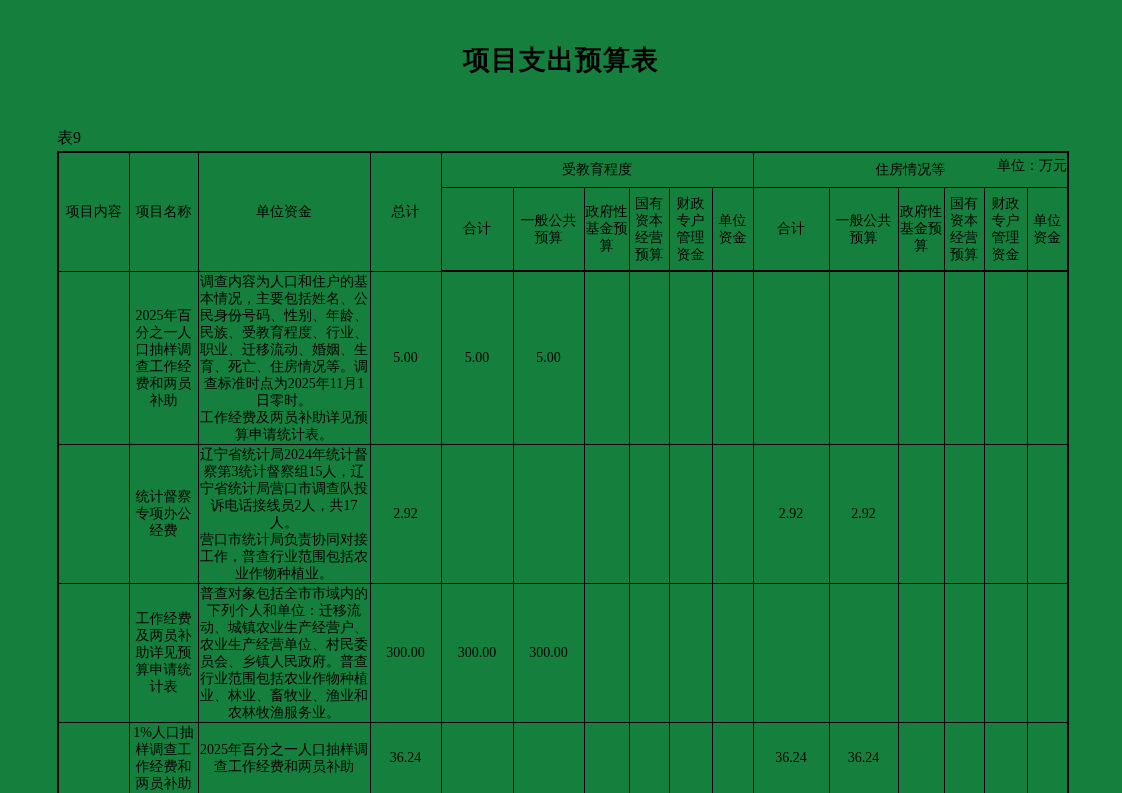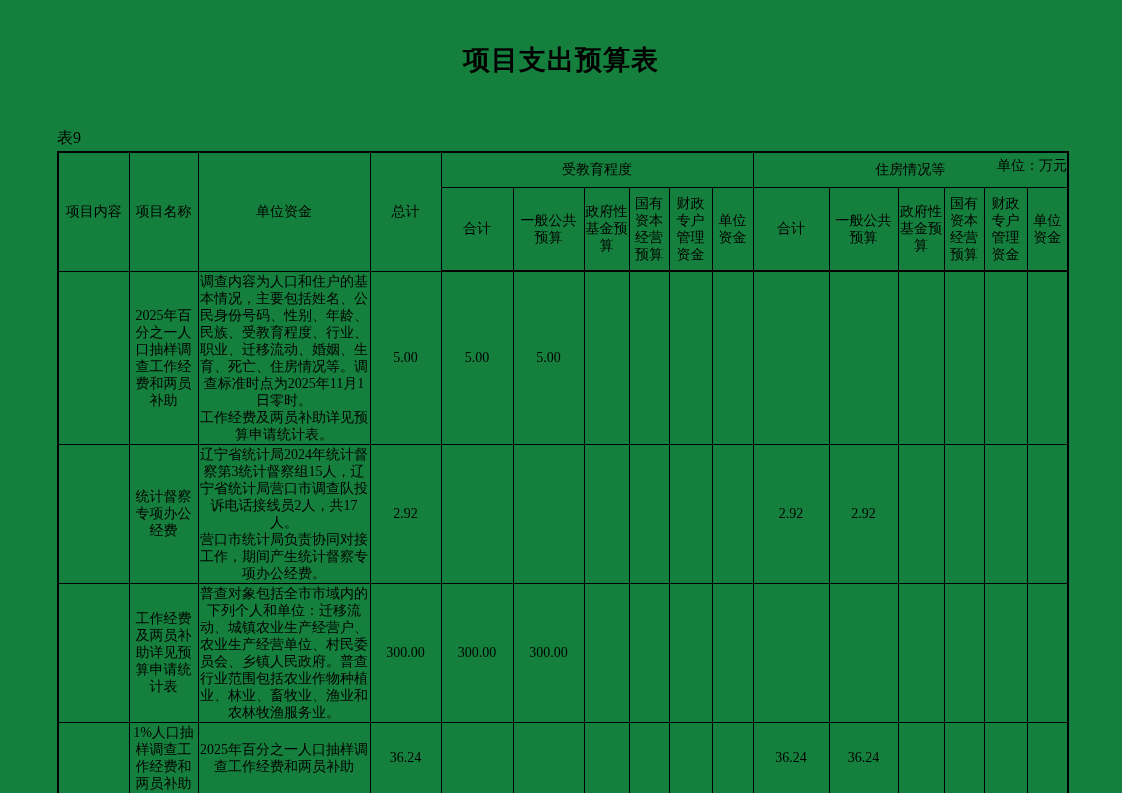--- a/index.html
+++ b/index.html
@@ -151,21 +151,21 @@
         <td class="num"></td>
         <td class="num"></td>
         <td class="num"></td>
         <td class="num"></td>
         <td class="num"></td>
       </tr>
       <tr class="r1">
         <td class="txt"></td>
         <td class="txt">统计督察专项办公经费</td>
         <td class="content">辽宁省统计局2024年统计督察第3统计督察组15人，辽宁省统计局营口市调查队投诉电话接线员2人，共17人。
-营口市统计局负责协同对接工作，期间产生统计督察专项办公经费。</td>
+营口市统计局负责协同对接工作，普查行业范围包括农业作物种植业。</td>
         <td class="num">2.92</td>
         <td class="num"></td>
         <td class="num"></td>
         <td class="num"></td>
         <td class="num"></td>
         <td class="num"></td>
         <td class="num"></td>
         <td class="num">2.92</td>
         <td class="num">2.92</td>
         <td class="num"></td>

